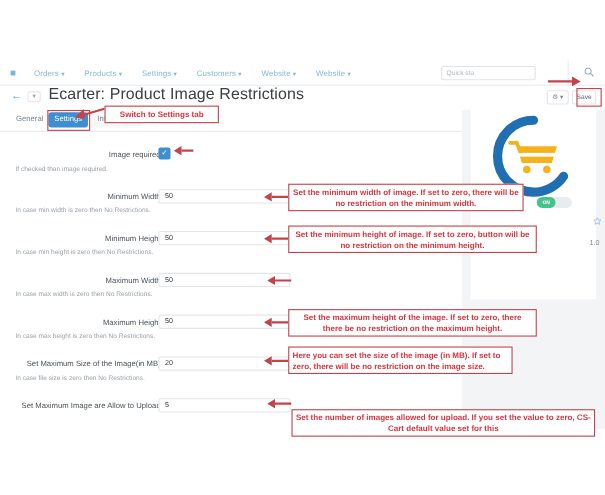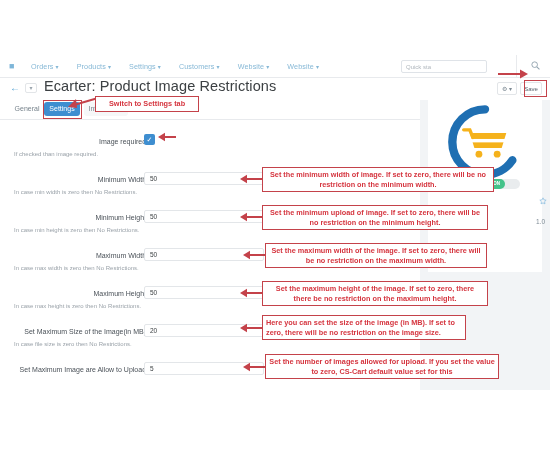--- a/index.html
+++ b/index.html
@@ -268,37 +268,36 @@
       </svg>
   </div>
 
   <div class="arrow" style="left:158px; top:132px;">
     <svg width="18" height="10">
         <line x1="18" y1="5" x2="7" y2="5" stroke="#c4424a" stroke-width="2"></line>
         <polygon points="7,0.8 0,5 7,9.2" fill="#c4424a"></polygon>
       </svg>
   </div>
 
-  <div class="anno" style="left:262px; top:167px; width:232px;">Set the minimum width of image. If set to zero, there will be no restriction on the minimum width.</div>
+  <div class="anno" style="left:262px; top:167px; width:214px;">Set the minimum width of image. If set to zero, there will be no restriction on the minimum width.</div>
   <div class="arrow" style="left:240px; top:174px;">
     <svg width="22" height="10">
         <line x1="22" y1="5" x2="7" y2="5" stroke="#c4424a" stroke-width="2"></line>
         <polygon points="7,0.8 0,5 7,9.2" fill="#c4424a"></polygon>
       </svg>
   </div>
 
-  <div class="anno" style="left:262px; top:205px; width:226px;">Set the minimum upload of image. If set to zero, there will be no restriction on the minimum height.</div>
+  <div class="anno" style="left:262px; top:205px; width:226px;">Set the minimum height of image. If set to zero, button will be no restriction on the minimum height.</div>
   <div class="arrow" style="left:240px; top:212px;">
     <svg width="22" height="10">
         <line x1="22" y1="5" x2="7" y2="5" stroke="#c4424a" stroke-width="2"></line>
         <polygon points="7,0.8 0,5 7,9.2" fill="#c4424a"></polygon>
       </svg>
   </div>
 
-  <div class="anno" style="left:265px; top:243px; width:222px;">Set the maximum width of the image. If set to zero, there will be no restriction on the maximum width.</div>
   <div class="arrow" style="left:243px; top:250px;">
     <svg width="22" height="10">
         <line x1="22" y1="5" x2="7" y2="5" stroke="#c4424a" stroke-width="2"></line>
         <polygon points="7,0.8 0,5 7,9.2" fill="#c4424a"></polygon>
       </svg>
   </div>
 
   <div class="anno" style="left:262px; top:281px; width:226px;">Set the maximum height of the image. If set to zero, there there be no restriction on the maximum height.</div>
   <div class="arrow" style="left:240px; top:288px;">
     <svg width="22" height="10">
@@ -308,21 +307,21 @@
   </div>
 
   <div class="anno left" style="left:262px; top:315px; width:204px;">Here you can set the size of the image (in MB). If set to zero, there will be no restriction on the image size.</div>
   <div class="arrow" style="left:240px; top:323px;">
     <svg width="22" height="10">
         <line x1="22" y1="5" x2="7" y2="5" stroke="#c4424a" stroke-width="2"></line>
         <polygon points="7,0.8 0,5 7,9.2" fill="#c4424a"></polygon>
       </svg>
   </div>
 
-  <div class="anno" style="left:265px; top:354px; width:234px;">Set the number of images allowed for upload. If you set the value to zero, CS-Cart default value set for this</div>
+  <div class="anno" style="left:265px; top:372px; width:276px;">Set the number of images allowed for upload. If you set the value to zero, CS-Cart default value set for this</div>
   <div class="arrow" style="left:243px; top:362px;">
     <svg width="22" height="10">
         <line x1="22" y1="5" x2="7" y2="5" stroke="#c4424a" stroke-width="2"></line>
         <polygon points="7,0.8 0,5 7,9.2" fill="#c4424a"></polygon>
       </svg>
   </div>
 
 </div>
 
 </body></html>

